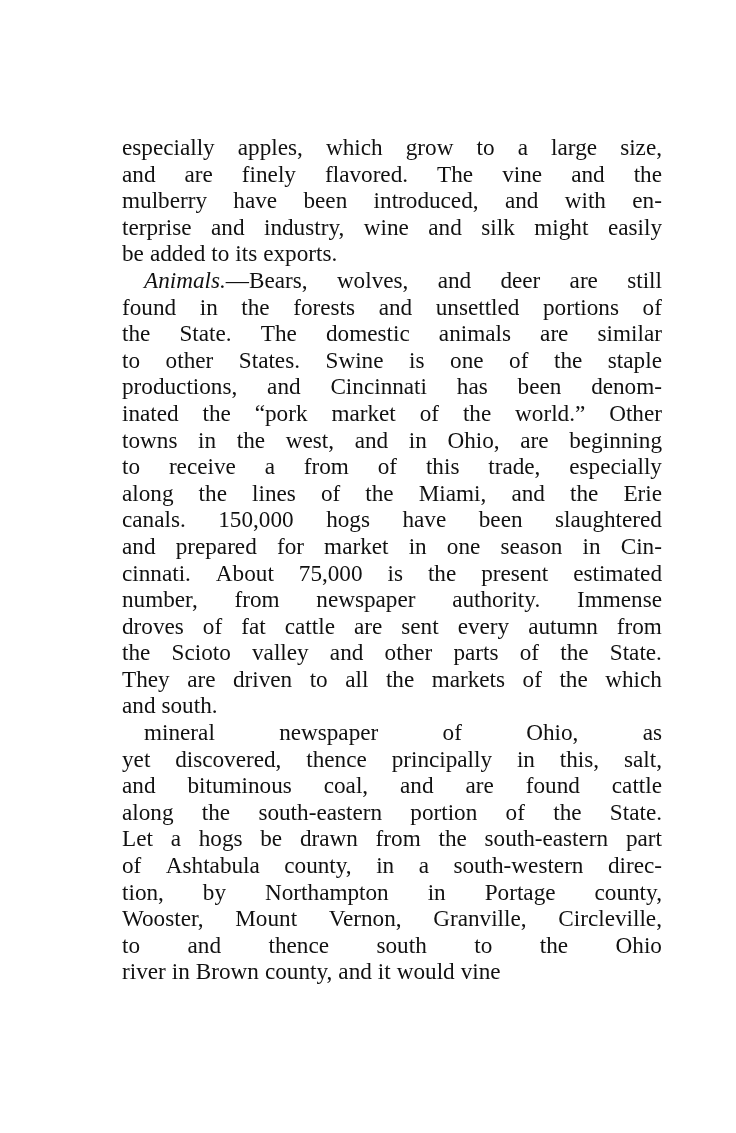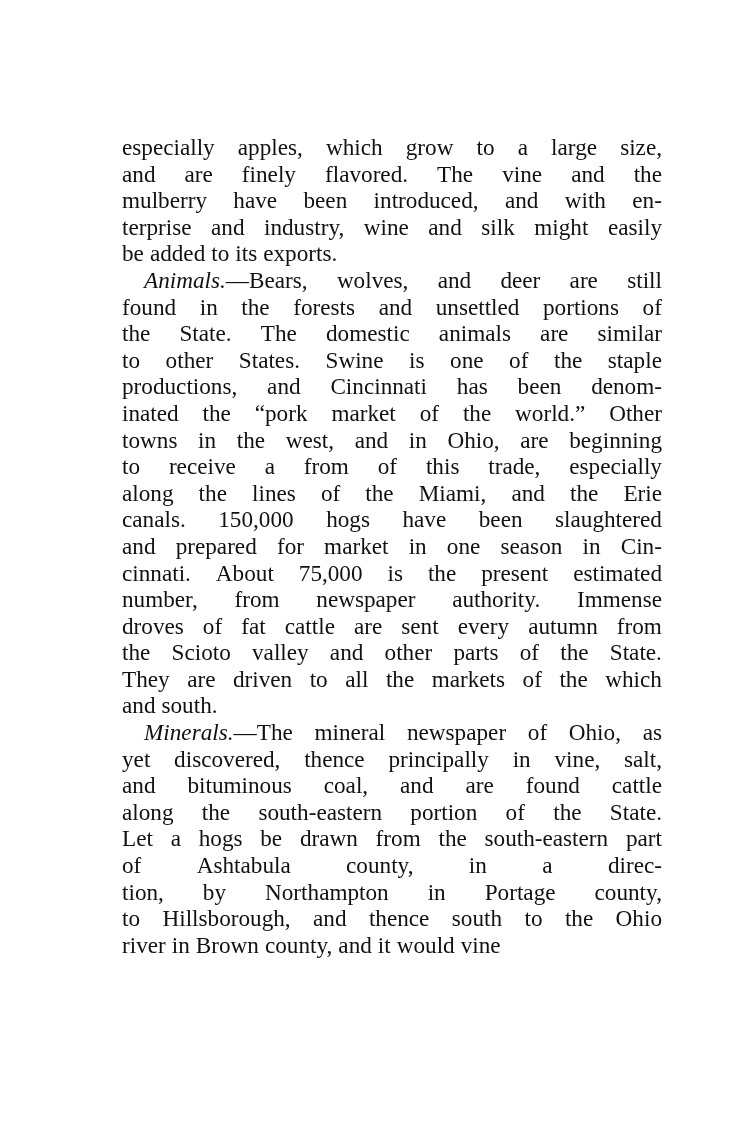--- a/index.html
+++ b/index.html
@@ -284,34 +284,33 @@
           <span>the</span>
           <span>which</span>
         </div>
         <div class="jline last">
           <span>and</span>
           <span>south.</span>
         </div>
       </div>
       <div>
         <div class="jline indent">
-          <span><span class="it">Minerals.</span>—The</span>
           <span>mineral</span>
           <span>newspaper</span>
           <span>of</span>
           <span>Ohio,</span>
           <span>as</span>
         </div>
         <div class="jline">
           <span>yet</span>
           <span>discovered,</span>
           <span>thence</span>
           <span>principally</span>
           <span>in</span>
-          <span>vine,</span>
+          <span>this,</span>
           <span>salt,</span>
         </div>
         <div class="jline">
           <span>and</span>
           <span>bituminous</span>
           <span>coal,</span>
           <span>and</span>
           <span>are</span>
           <span>found</span>
           <span>cattle</span>
@@ -335,33 +334,40 @@
           <span>the</span>
           <span>south-eastern</span>
           <span>part</span>
         </div>
         <div class="jline">
           <span>of</span>
           <span>Ashtabula</span>
           <span>county,</span>
           <span>in</span>
           <span>a</span>
+          <span>south-western</span>
           <span>direc-</span>
         </div>
         <div class="jline">
           <span>tion,</span>
           <span>by</span>
           <span>Northampton</span>
           <span>in</span>
           <span>Portage</span>
           <span>county,</span>
         </div>
         <div class="jline">
-          <span>to</span>
-          <span>Hillsborough,</span>
+          <span>Wooster,</span>
+          <span>Mount</span>
+          <span>Vernon,</span>
+          <span>Granville,</span>
+          <span>Circleville,</span>
+        </div>
+        <div class="jline">
+          <span>to</span>
           <span>and</span>
           <span>thence</span>
           <span>south</span>
           <span>to</span>
           <span>the</span>
           <span>Ohio</span>
         </div>
         <div class="jline last">
           <span>river</span>
           <span>in</span>

